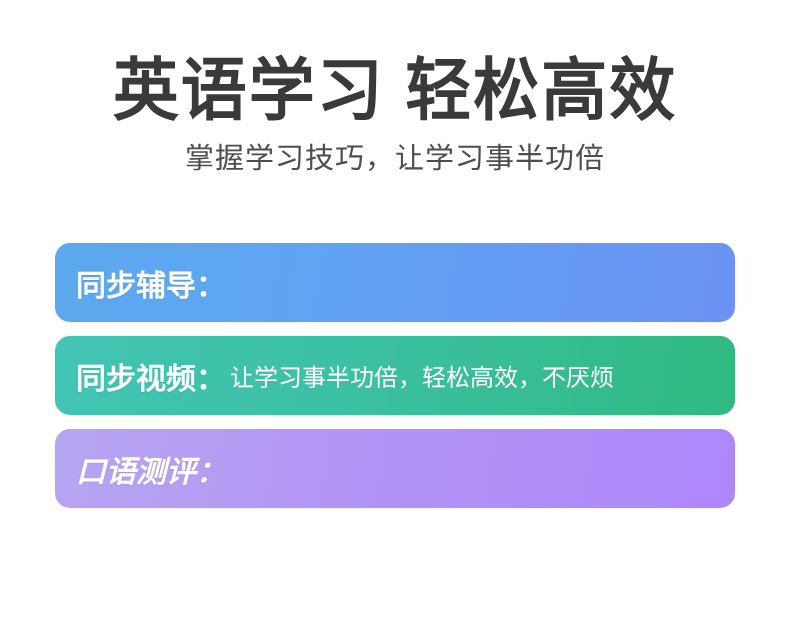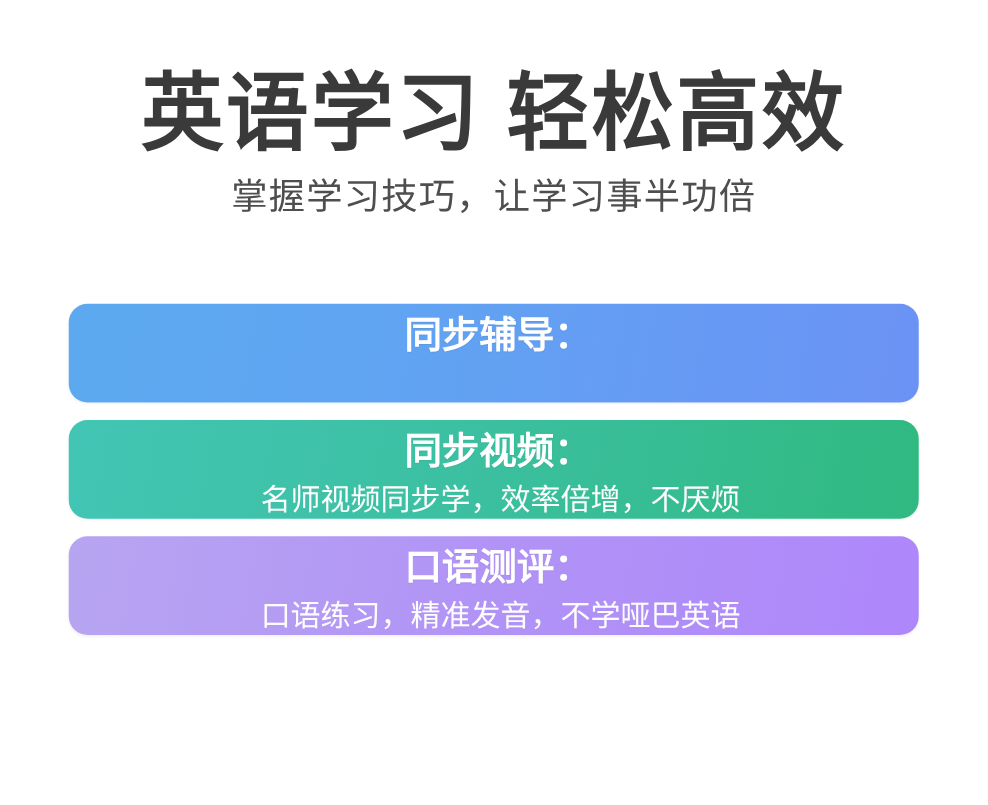--- a/index.html
+++ b/index.html
@@ -58,24 +58,23 @@
     position: relative;
     height: 79px;
     border-radius: 15px;
     margin-bottom: 14px;
     display: flex;
     align-items: center;
     padding-left: 21px;
     padding-right: 14px;
     overflow: hidden;
     box-shadow: 0 1px 2px rgba(0,0,0,0.05);
-    flex-direction: column;
   }
 
-  .card:last-child { margin-bottom: 15px; }
+  .card:last-child { margin-bottom: 15px; font-style: italic; }
 
   .card-blue   { background: linear-gradient(100deg, #5CA9EF 0%, #60A4F2 38%, #6B92F5 100%); }
   .card-green  { background: linear-gradient(100deg, #42C5B4 0%, #3CC0A2 45%, #30B980 100%); }
   .card-orange { background: linear-gradient(100deg, #EF8F6E 0%, #F59073 48%, #FC9674 100%); width: 681px; }
   .card-purple { background: linear-gradient(100deg, #B7A5F1 0%, #B193F6 50%, #AE87FB 100%); }
 
   .card-label {
     font-size: 30px;
     font-weight: bold;
     color: #ffffff;
@@ -107,23 +106,22 @@
   </div>
 
   <div class="cards">
 
     <div class="card card-blue">
       <span class="card-label">同步辅导：</span>
     </div>
 
     <div class="card card-green">
       <span class="card-label">同步视频：</span>
-      <span class="card-desc">名师视频同步学，效率倍增，不厌烦</span>
+      <span class="card-desc">让学习事半功倍，轻松高效，不厌烦</span>
     </div>
 
 
     <div class="card card-purple">
       <span class="card-label">口语测评：</span>
-      <span class="card-desc">口语练习，精准发音，不学哑巴英语</span>
     </div>
 
   </div>
 </div>
 
 </body></html>

